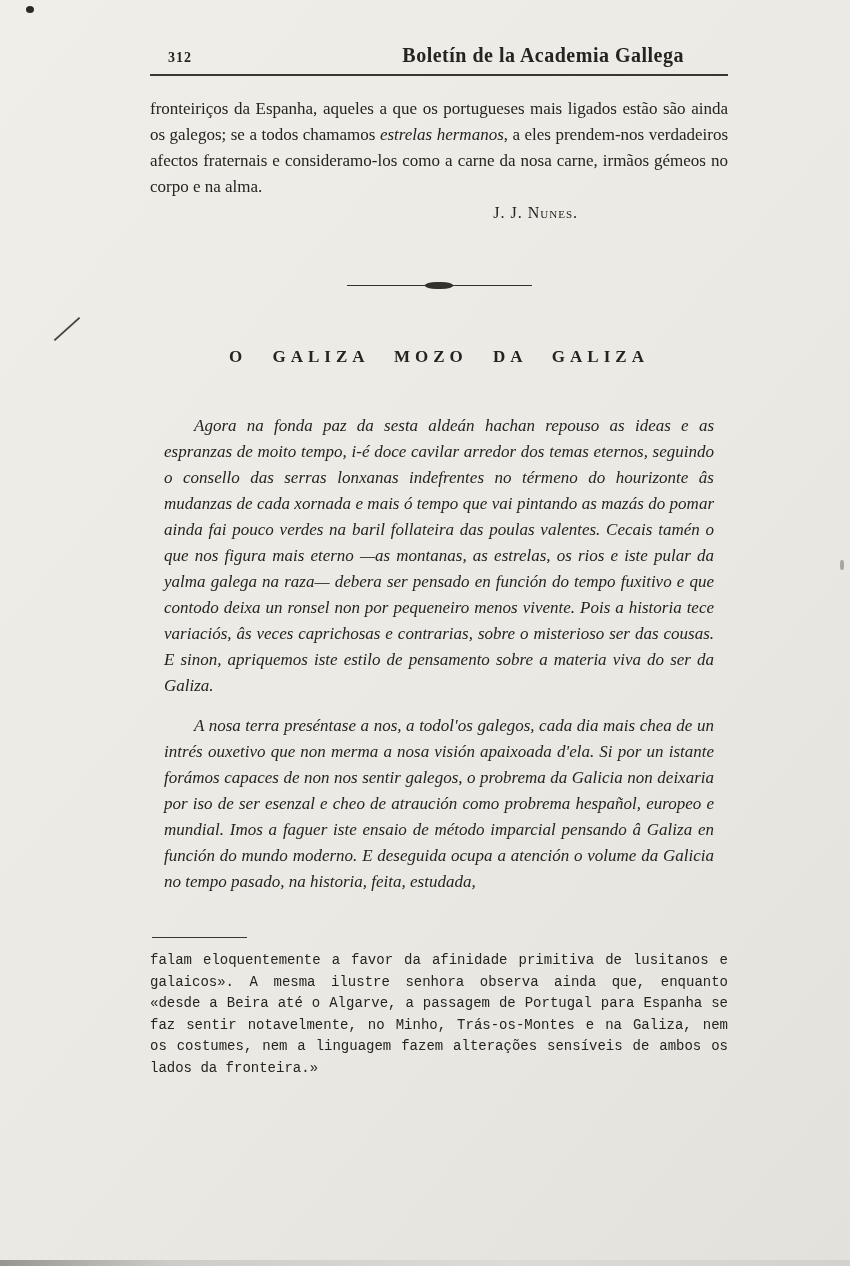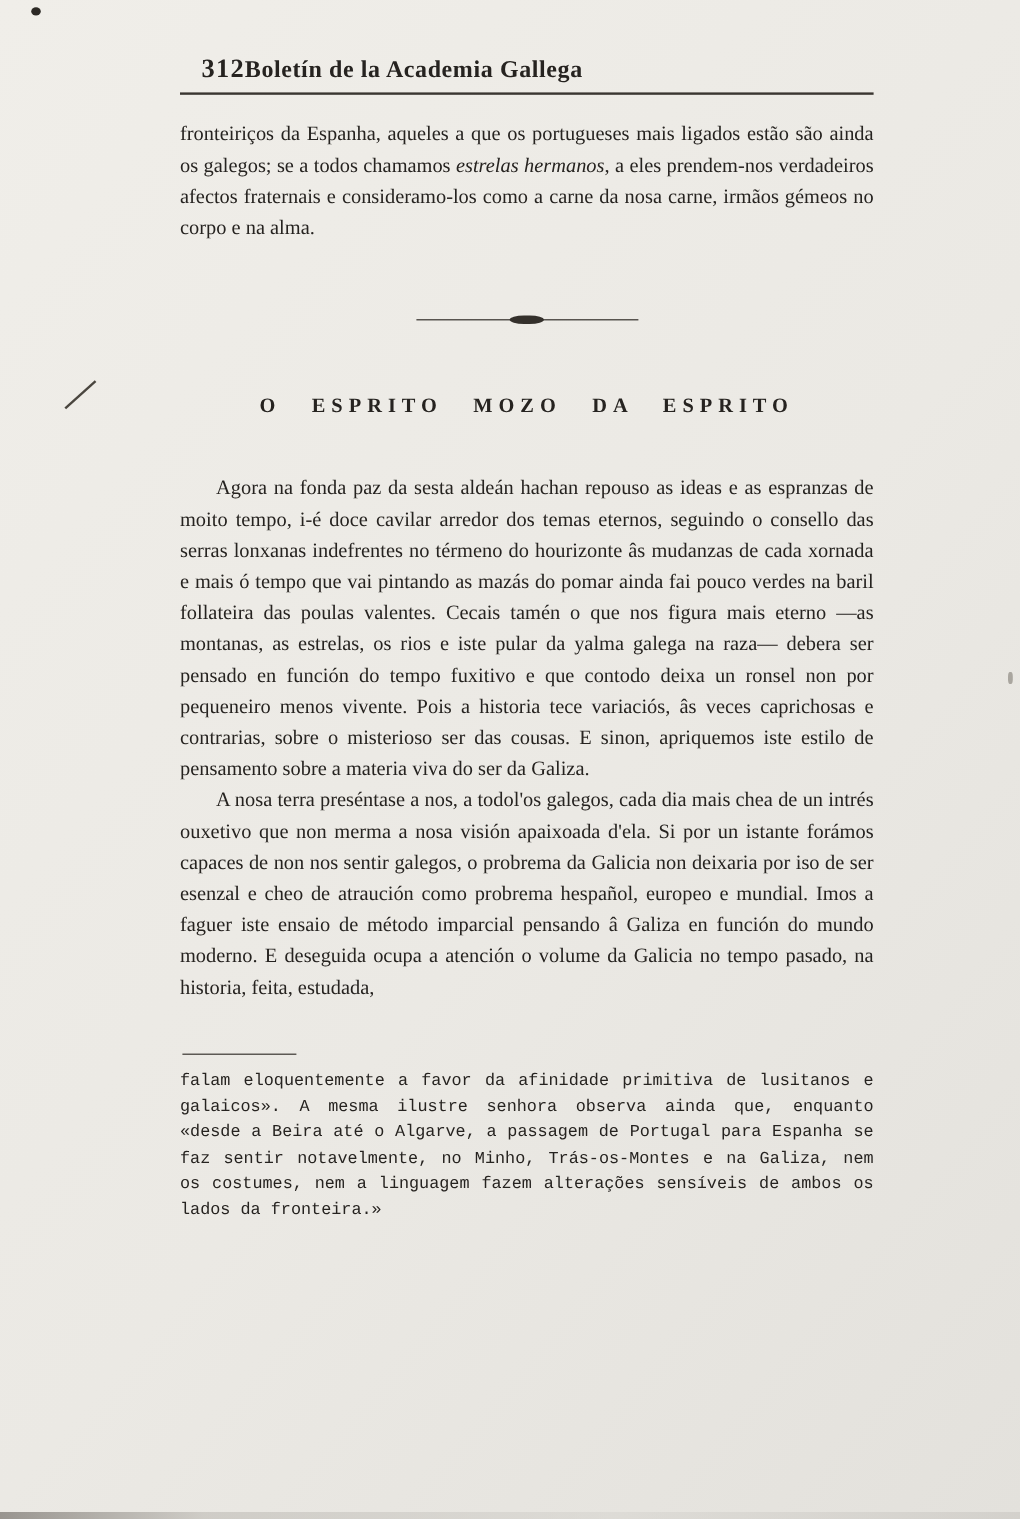--- a/index.html
+++ b/index.html
@@ -26,27 +26,27 @@
     top: 44px;
     width: 578px;
   }
   .header-row {
     display: flex;
     align-items: baseline;
     padding: 0 4px;
   }
   .page-number {
     font-weight: bold;
-    font-size: 22px;
+    font-size: 14px;
     letter-spacing: 1px;
     padding-left: 14px;
   }
   .journal-title {
     flex: 1;
-    text-align: left;
+    text-align: right;
     font-weight: bold;
     font-size: 20px;
     letter-spacing: 0.5px;
     padding-right: 40px;
   }
   .header-rule {
     margin-top: 7px;
     border: 0;
     border-top: 2.5px solid #3a3631;
   }
@@ -88,22 +88,23 @@
   .article-title {
     margin-top: 58px;
     text-align: center;
     font-size: 17px;
     font-weight: bold;
     letter-spacing: 5px;
     word-spacing: 16px;
     white-space: nowrap;
   }
   .article-paragraph {
-    margin: 0;
+    margin: 14px;
     text-indent: 30px;
+    font-style: italic;
   }
   .article-paragraph.first {
     margin-top: 46px;
   }
   .footnote-rule {
     margin: 42px 0 0 2px;
     width: 95px;
     border: 0;
     border-top: 1.5px solid #3a3631;
   }
@@ -165,28 +166,31 @@
   <div class="content">
 
     <div class="header-row">
       <span class="page-number">312</span>
       <span class="journal-title">Boletín de la Academia Gallega</span>
     </div>
     <hr class="header-rule">
 
     <p class="body-text intro-paragraph"><span>fronteiriços da Espanha, aqueles a que os portugueses mais ligados estão são ainda os galegos; se a todos chamamos </span><span class="italic">estrelas hermanos</span><span>, a eles prendem-nos verdadeiros afectos fraternais e consideramo-los como a carne da nosa carne, irmãos gémeos no corpo e na alma.</span></p>
 
+    <div class="signature">
+      <span class="smallcaps">J. J. Nunes.</span>
+    </div>
 
     <div class="section-divider">
       <span class="divider-line"></span>
       <span class="divider-diamond"></span>
       <span class="divider-line"></span>
     </div>
 
-    <h1 class="article-title">O ESPRITO MOZO DA ESPRITO</h1>
+    <h1 class="article-title">O GALIZA MOZO DA GALIZA</h1>
 
     <p class="body-text article-paragraph first">Agora na fonda paz da sesta aldeán hachan repouso as ideas e as espranzas de moito tempo, i-é doce cavilar arredor dos temas eternos, seguindo o consello das serras lonxanas indefrentes no térmeno do hourizonte âs mudanzas de cada xornada e mais ó tempo que vai pintando as mazás do pomar ainda fai pouco verdes na baril follateira das poulas valentes. Cecais tamén o que nos figura mais eterno —as montanas, as estrelas, os rios e iste pular da yalma galega na raza— debera ser pensado en función do tempo fuxitivo e que contodo deixa un ronsel non por pequeneiro menos vivente. Pois a historia tece variaciós, âs veces caprichosas e contrarias, sobre o misterioso ser das cousas. E sinon, apriquemos iste estilo de pensamento sobre a materia viva do ser da Galiza.</p>
 
     <p class="body-text article-paragraph">A nosa terra preséntase a nos, a todol'os galegos, cada dia mais chea de un intrés ouxetivo que non merma a nosa visión apaixoada d'ela. Si por un istante forámos capaces de non nos sentir galegos, o probrema da Galicia non deixaria por iso de ser esenzal e cheo de atraución como probrema hespañol, europeo e mundial. Imos a faguer iste ensaio de método imparcial pensando â Galiza en función do mundo moderno. E deseguida ocupa a atención o volume da Galicia no tempo pasado, na historia, feita, estudada,</p>
 
     <hr class="footnote-rule">
 
     <p class="footnote-text">falam eloquentemente a favor da afinidade primitiva de lusitanos e galaicos». A mesma ilustre senhora observa ainda que, enquanto «desde a Beira até o Algarve, a passagem de Portugal para Espanha se faz sentir notavelmente, no Minho, Trás-os-Montes e na Galiza, nem os costumes, nem a linguagem fazem alterações sensíveis de ambos os lados da fronteira.»</p>
 
   </div>

